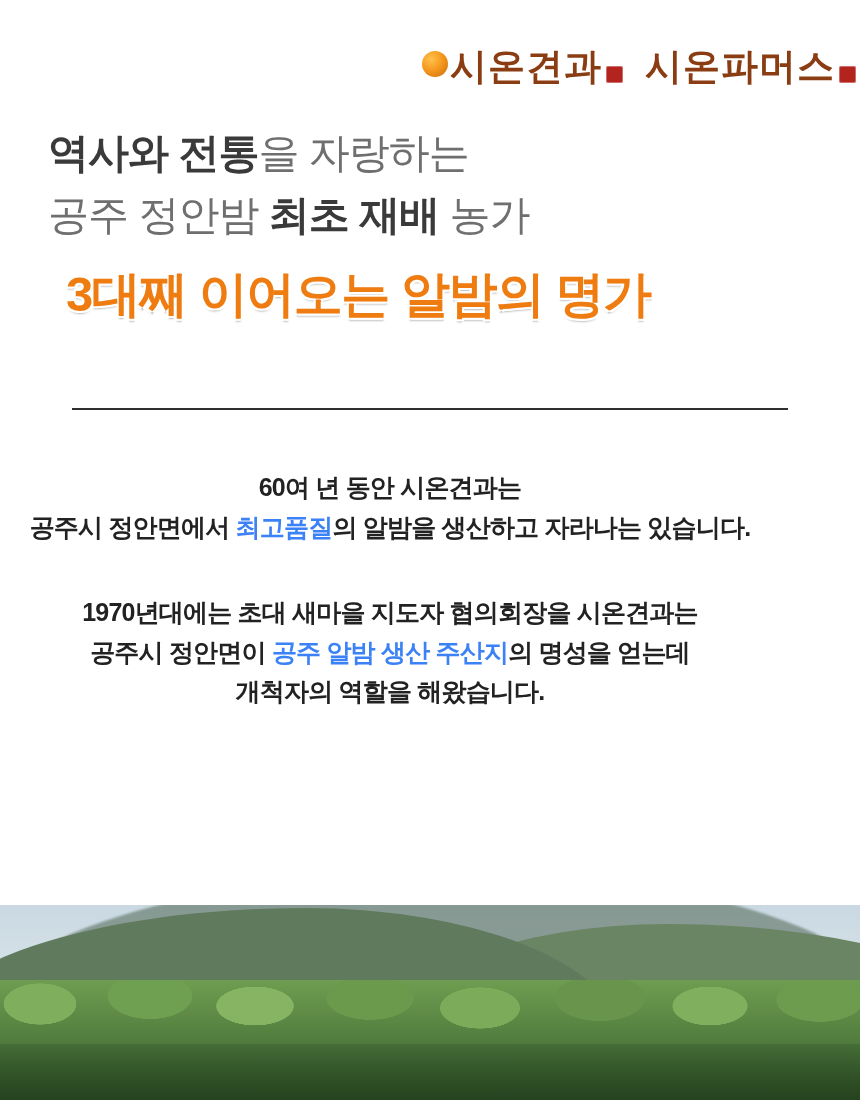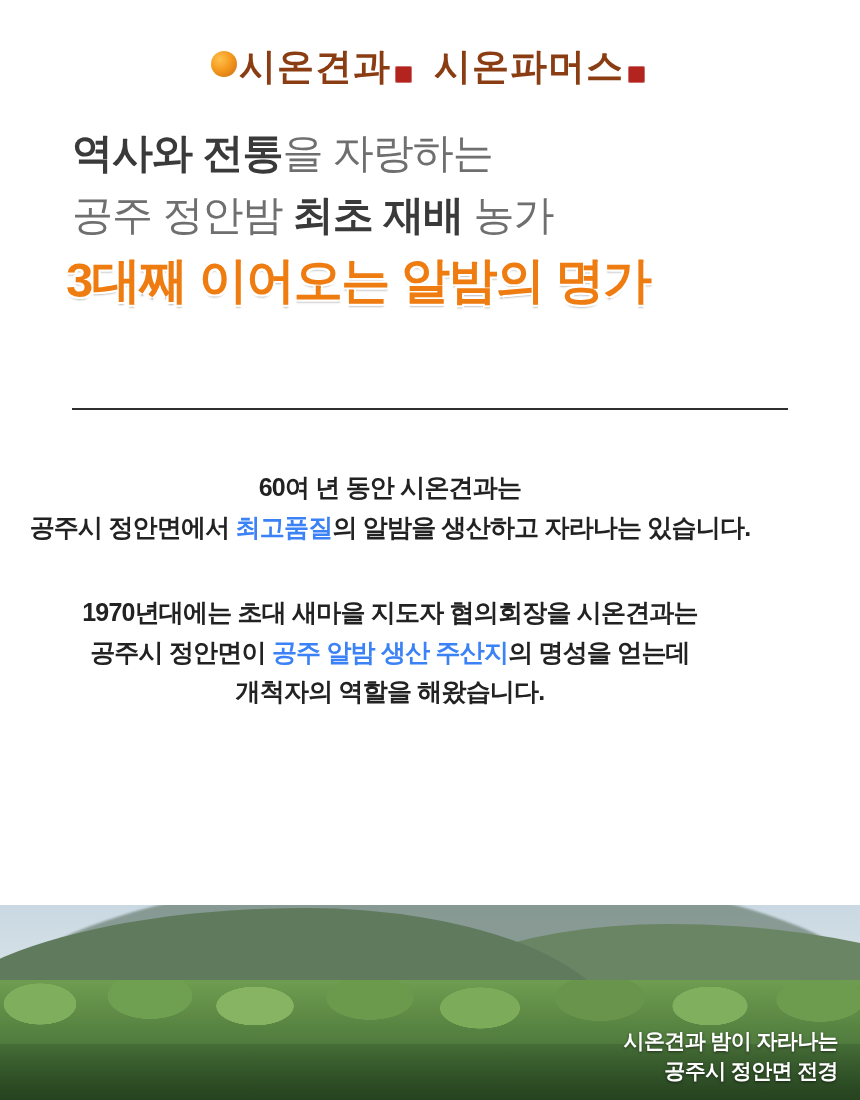--- a/index.html
+++ b/index.html
@@ -23,21 +23,21 @@
     overflow: hidden;
     background: #ffffff;
   }
 
   
   .logo-row {
     position: absolute;
     top: 42px;
     left: 0;
     width: 860px;
-    text-align: center;
+    text-align: right;
     white-space: nowrap;
   }
   .logo-dot {
     display: inline-block;
     width: 26px;
     height: 26px;
     border-radius: 50%;
     background: radial-gradient(circle at 35% 32%, #ffc14d 0%, #f59a1e 45%, #c96a10 100%);
     vertical-align: middle;
     margin-right: 2px;
@@ -70,35 +70,35 @@
 
   
   .headline {
     position: absolute;
     top: 122px;
     left: 0;
     width: 860px;
     text-align: left;
   }
   .hl-line {
-    padding-left: 72px;
+    padding-left: 48px;
     font-size: 41px;
     line-height: 1.52;
     color: #6f6f6f;
     font-weight: normal;
     letter-spacing: -1px;
     white-space: nowrap;
   }
   .hl-line .em {
     color: #3a3a3a;
     font-weight: bold;
   }
 
   .hl-highlight {
-    margin-top: 0;
+    margin-top: 14px;
     padding-left: 66px;
     font-size: 49px;
     line-height: 1.35;
     font-weight: bold;
     color: #ef7c10;
     letter-spacing: -1.5px;
     white-space: nowrap;
     text-shadow:
       -2px -2px 0 #ffffff,
        2px -2px 0 #ffffff,
@@ -253,19 +253,15 @@
 
   </div>
 
   <div class="photo">
     <div class="sky"></div>
     <div class="ridge-far"></div>
     <div class="ridge-mid2"></div>
     <div class="ridge-mid"></div>
     <div class="forest"></div>
     <div class="forest-dark"></div>
-    <div class="caption">
-      <div class="caption-line">시온견과 밤이 자라나는</div>
-      <div class="caption-line">공주시 정안면 전경</div>
-    </div>
   </div>
 
 </div>
 
 </body></html>

